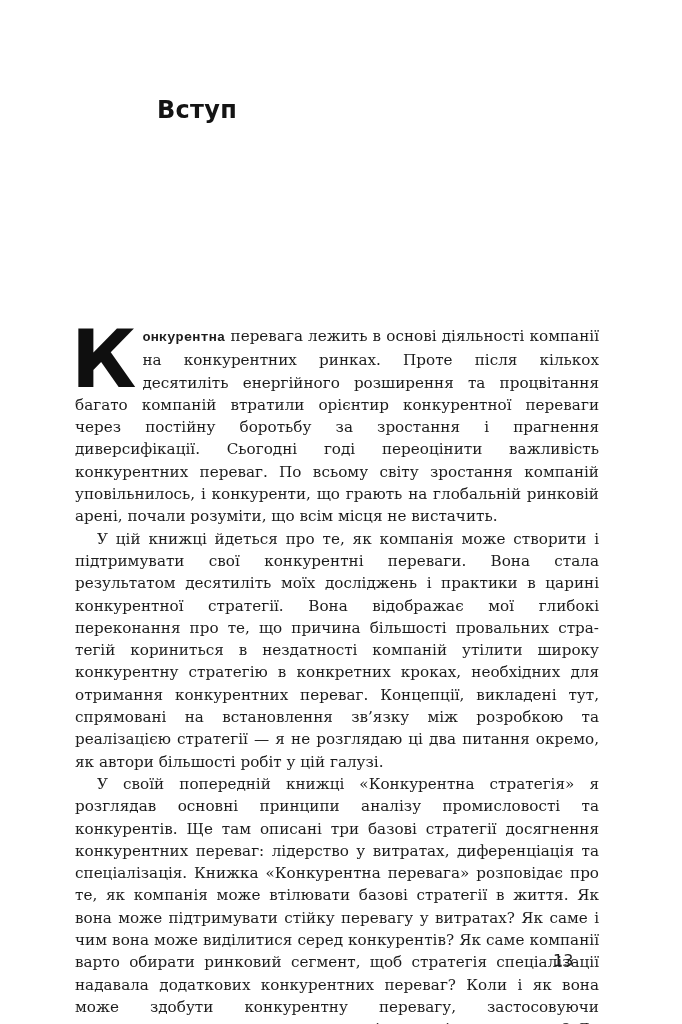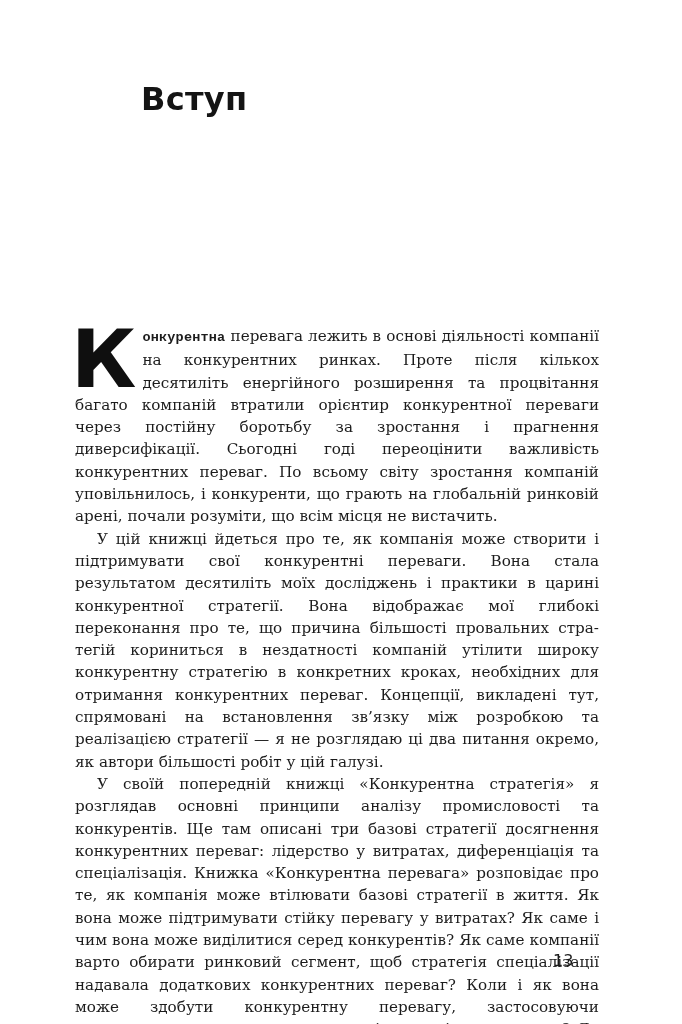--- a/index.html
+++ b/index.html
@@ -17,24 +17,24 @@
   .page {
     position: absolute;
     left: 0; top: 0;
     width: 682px; height: 1024px;
     background: #ffffff;
   }
   .chapter-title {
     position: absolute;
     left: 141px;
     top: 80px;
-    margin: 0;
+    margin: 16px;
     font-family: "DejaVu Sans", sans-serif;
     font-weight: bold;
-    font-size: 32px;
+    font-size: 24px;
     letter-spacing: 0.3px;
     color: #141414;
   }
   .body-text {
     position: absolute;
     left: 75px;
     top: 325px;
     width: 524px;
     font-family: "DejaVu Serif", serif;
     font-size: 15.2px;

